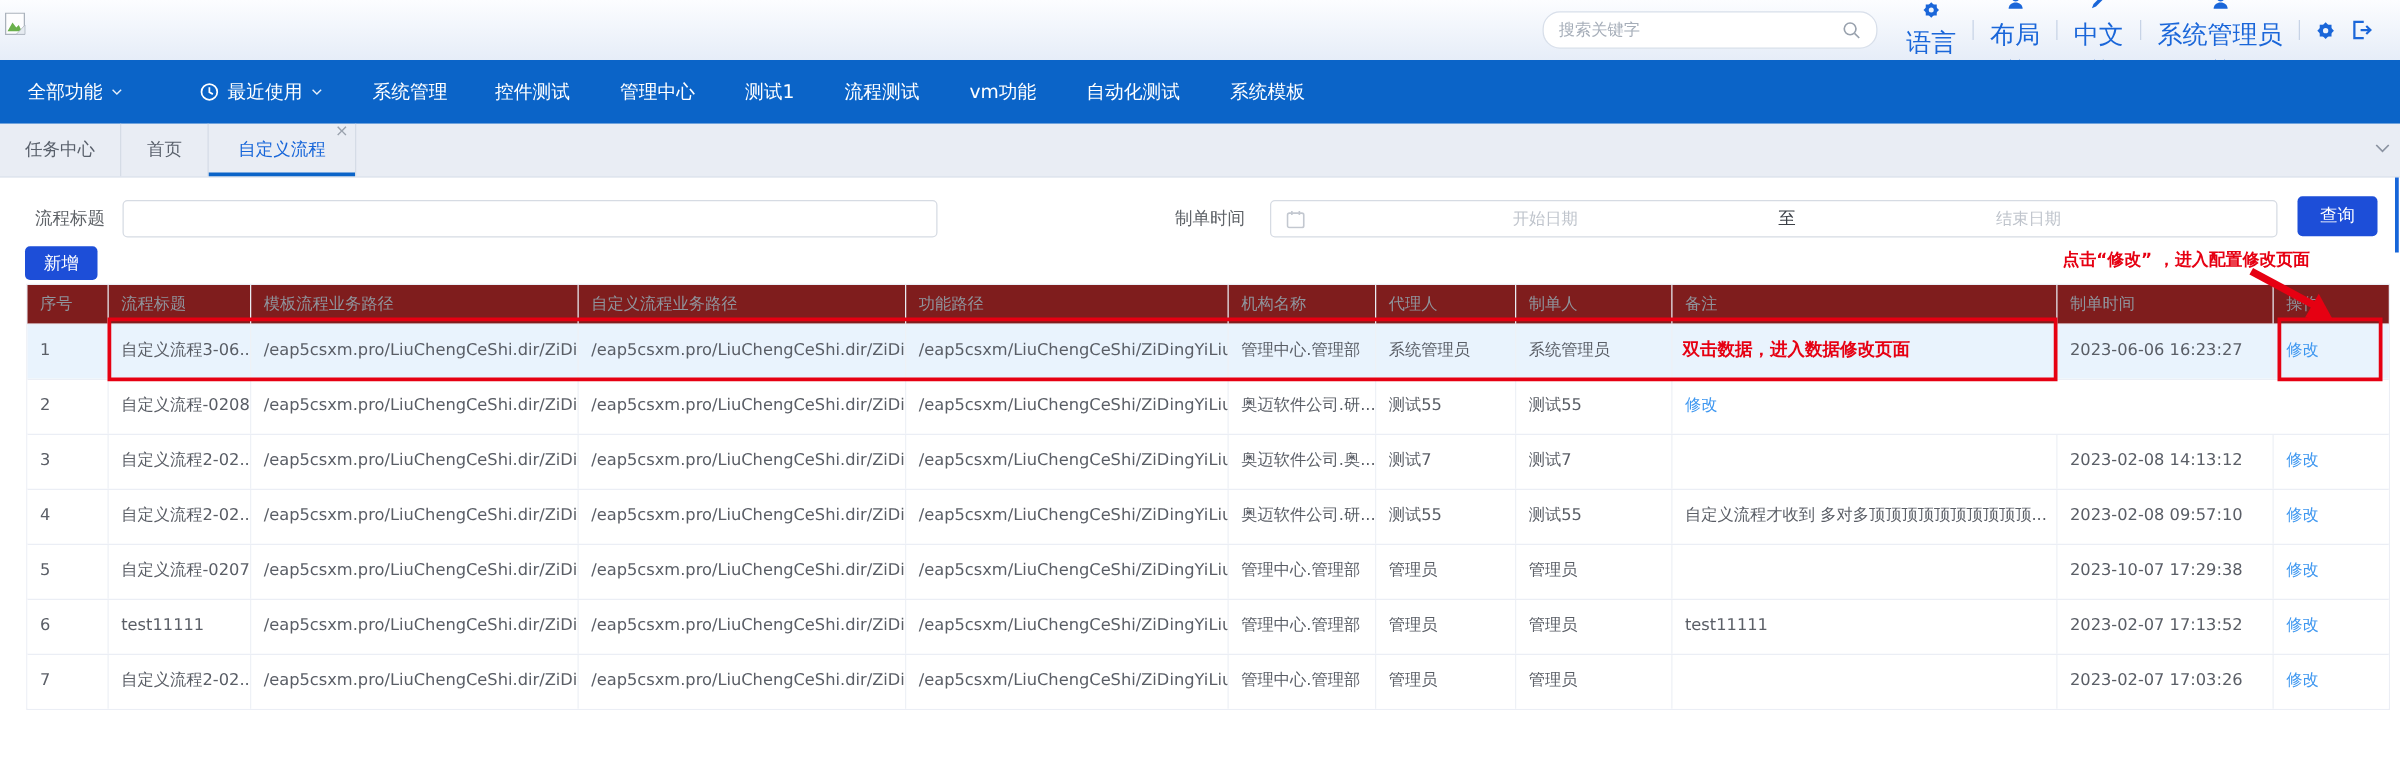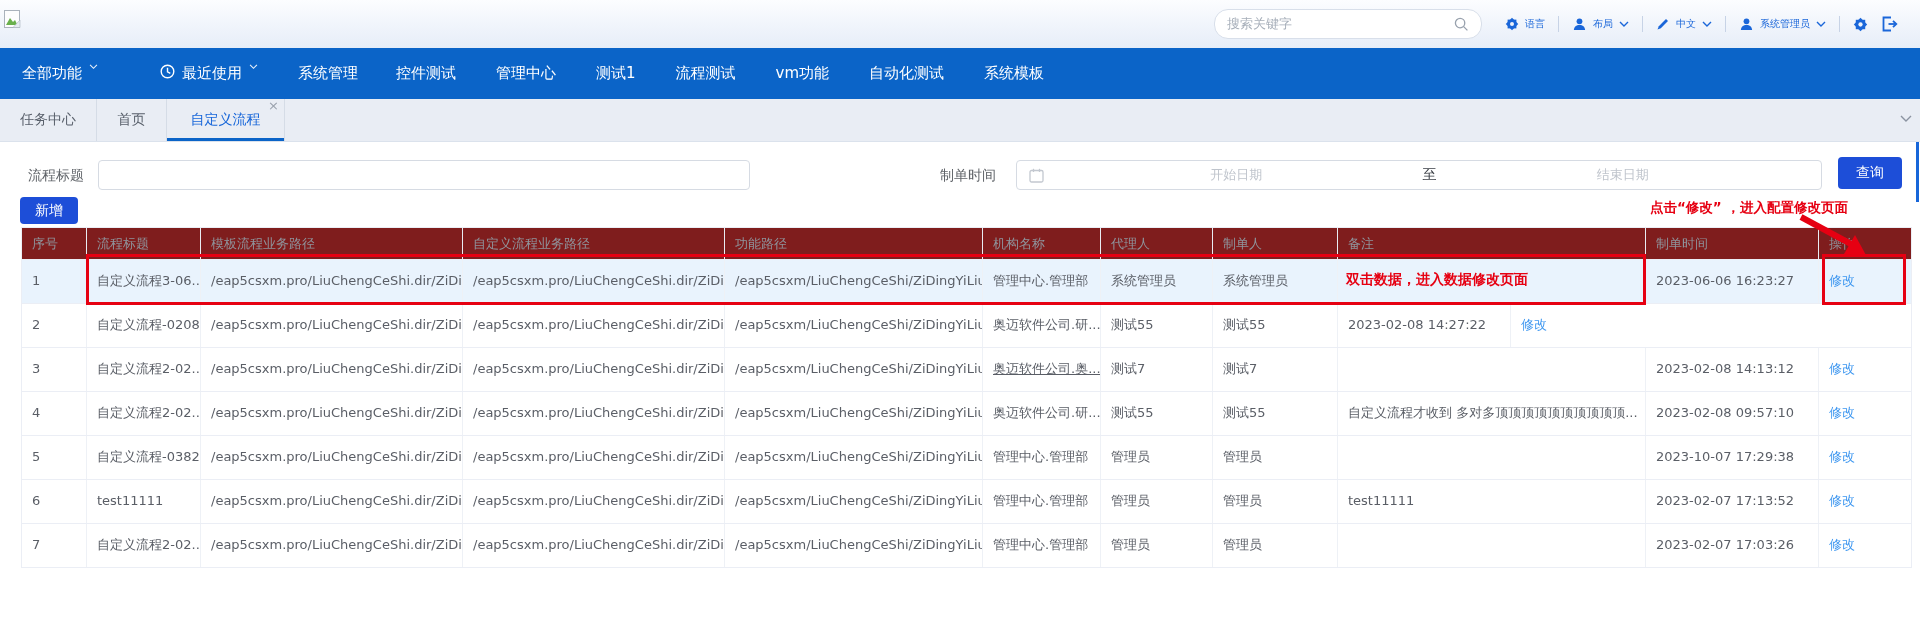--- a/index.html
+++ b/index.html
@@ -7,28 +7,28 @@
         font-family:"DejaVu Sans","Liberation Sans",sans-serif;background:#fff;}
 
   
   .top-header{position:absolute;left:0;top:0;width:1920px;height:48px;
       background:linear-gradient(180deg,#fcfdff 0%,#e6edf8 100%);}
   .logo{position:absolute;left:4px;top:10px;width:18px;height:20px;}
   .header-right{position:absolute;right:22px;top:0;height:48px;display:flex;align-items:center;gap:13px;color:#1a66d9;}
   .search-pill{display:flex;align-items:center;width:242px;height:28px;background:#fff;
       border:1px solid #d8dfea;border-radius:14px;padding:0 12px;margin-right:10px;}
   .search-pill .ph{flex:1;color:#a6aeb9;font-size:13px;}
-  .hact{display:flex;align-items:center;gap:6px;font-size:10px;cursor:pointer;}
+  .hact{display:flex;align-items:center;gap:6px;font-size:20px;cursor:pointer;flex-direction:column;}
   .hdiv{width:1px;height:16px;background:#c7d3e6;}
   .icon{display:inline-flex;align-items:center;}
 
   
   .nav-bar{position:absolute;left:0;top:48px;width:1920px;height:51px;background:#0b64c8;
       display:flex;align-items:center;padding-left:22px;box-sizing:border-box;}
-  .nav-item{display:flex;align-items:flex-start;gap:7px;color:#fff;font-size:15px;margin-right:40px;cursor:pointer;white-space:nowrap;}
+  .nav-item{display:flex;align-items:center;gap:7px;color:#fff;font-size:15px;margin-right:40px;cursor:pointer;white-space:nowrap;}
   .nav-item .chev{opacity:.9;}
 
   
   .tab-bar{position:absolute;left:0;top:99px;width:1920px;height:43px;background:#e9edf4;
       border-bottom:1px solid #dbe2ec;box-sizing:border-box;display:flex;}
   .tab{position:relative;display:flex;align-items:center;justify-content:center;
       font-size:14px;color:#59606b;border-right:1px solid #d5dce6;cursor:pointer;box-sizing:border-box;}
   .tab.active{color:#1766d9;}
   .tab.active::after{content:"";position:absolute;left:0;right:0;bottom:0;height:3px;background:#0b64c8;}
   .tab-close{position:absolute;top:0px;right:5px;font-size:13px;color:#9aa2ad;line-height:14px;}
@@ -280,30 +280,29 @@
     </div>
         <div class="tr">
       <div class="td" style="width: 65px;">2</div>
       <div class="td" style="width: 114px;">自定义流程-0208</div>
       <div class="td" style="width: 262px;">/eap5csxm.pro/LiuChengCeShi.dir/ZiDi...</div>
       <div class="td" style="width: 262px;">/eap5csxm.pro/LiuChengCeShi.dir/ZiDi...</div>
       <div class="td" style="width: 258px;">/eap5csxm/LiuChengCeShi/ZiDingYiLiu...</div>
       <div class="td" style="width: 118px;">奥迈软件公司.研...</div>
       <div class="td" style="width: 112px;">测试55</div>
       <div class="td" style="width: 125px;">测试55</div>
-      <div class="td" style="width: 173px;">2023-02-08 14:27:22</div>
       <div class="td" style="width: 92px;"><a class="mod-link">修改</a></div>
     </div>
         <div class="tr">
       <div class="td" style="width: 65px;">3</div>
       <div class="td" style="width: 114px;">自定义流程2-02...</div>
       <div class="td" style="width: 262px;">/eap5csxm.pro/LiuChengCeShi.dir/ZiDi...</div>
       <div class="td" style="width: 262px;">/eap5csxm.pro/LiuChengCeShi.dir/ZiDi...</div>
       <div class="td" style="width: 258px;">/eap5csxm/LiuChengCeShi/ZiDingYiLiu...</div>
-      <div class="td" style="width: 118px; text-decoration: underline;">奥迈软件公司.奥...</div>
+      <div class="td" style="width: 118px;">奥迈软件公司.奥...</div>
       <div class="td" style="width: 112px;">测试7</div>
       <div class="td" style="width: 125px;">测试7</div>
       <div class="td" style="width: 308px;"></div>
       <div class="td" style="width: 173px;">2023-02-08 14:13:12</div>
       <div class="td" style="width: 92px;"><a class="mod-link">修改</a></div>
     </div>
         <div class="tr">
       <div class="td" style="width: 65px;">4</div>
       <div class="td" style="width: 114px;">自定义流程2-02...</div>
       <div class="td" style="width: 262px;">/eap5csxm.pro/LiuChengCeShi.dir/ZiDi...</div>
@@ -311,21 +310,21 @@
       <div class="td" style="width: 258px;">/eap5csxm/LiuChengCeShi/ZiDingYiLiu...</div>
       <div class="td" style="width: 118px;">奥迈软件公司.研...</div>
       <div class="td" style="width: 112px;">测试55</div>
       <div class="td" style="width: 125px;">测试55</div>
       <div class="td" style="width: 308px;">自定义流程才收到 多对多顶顶顶顶顶顶顶顶顶顶...</div>
       <div class="td" style="width: 173px;">2023-02-08 09:57:10</div>
       <div class="td" style="width: 92px;"><a class="mod-link">修改</a></div>
     </div>
         <div class="tr">
       <div class="td" style="width: 65px;">5</div>
-      <div class="td" style="width: 114px;">自定义流程-0382</div>
+      <div class="td" style="width: 114px;">自定义流程-0207</div>
       <div class="td" style="width: 262px;">/eap5csxm.pro/LiuChengCeShi.dir/ZiDi...</div>
       <div class="td" style="width: 262px;">/eap5csxm.pro/LiuChengCeShi.dir/ZiDi...</div>
       <div class="td" style="width: 258px;">/eap5csxm/LiuChengCeShi/ZiDingYiLiu...</div>
       <div class="td" style="width: 118px;">管理中心.管理部</div>
       <div class="td" style="width: 112px;">管理员</div>
       <div class="td" style="width: 125px;">管理员</div>
       <div class="td" style="width: 308px;"></div>
       <div class="td" style="width: 173px;">2023-10-07 17:29:38</div>
       <div class="td" style="width: 92px;"><a class="mod-link">修改</a></div>
     </div>

